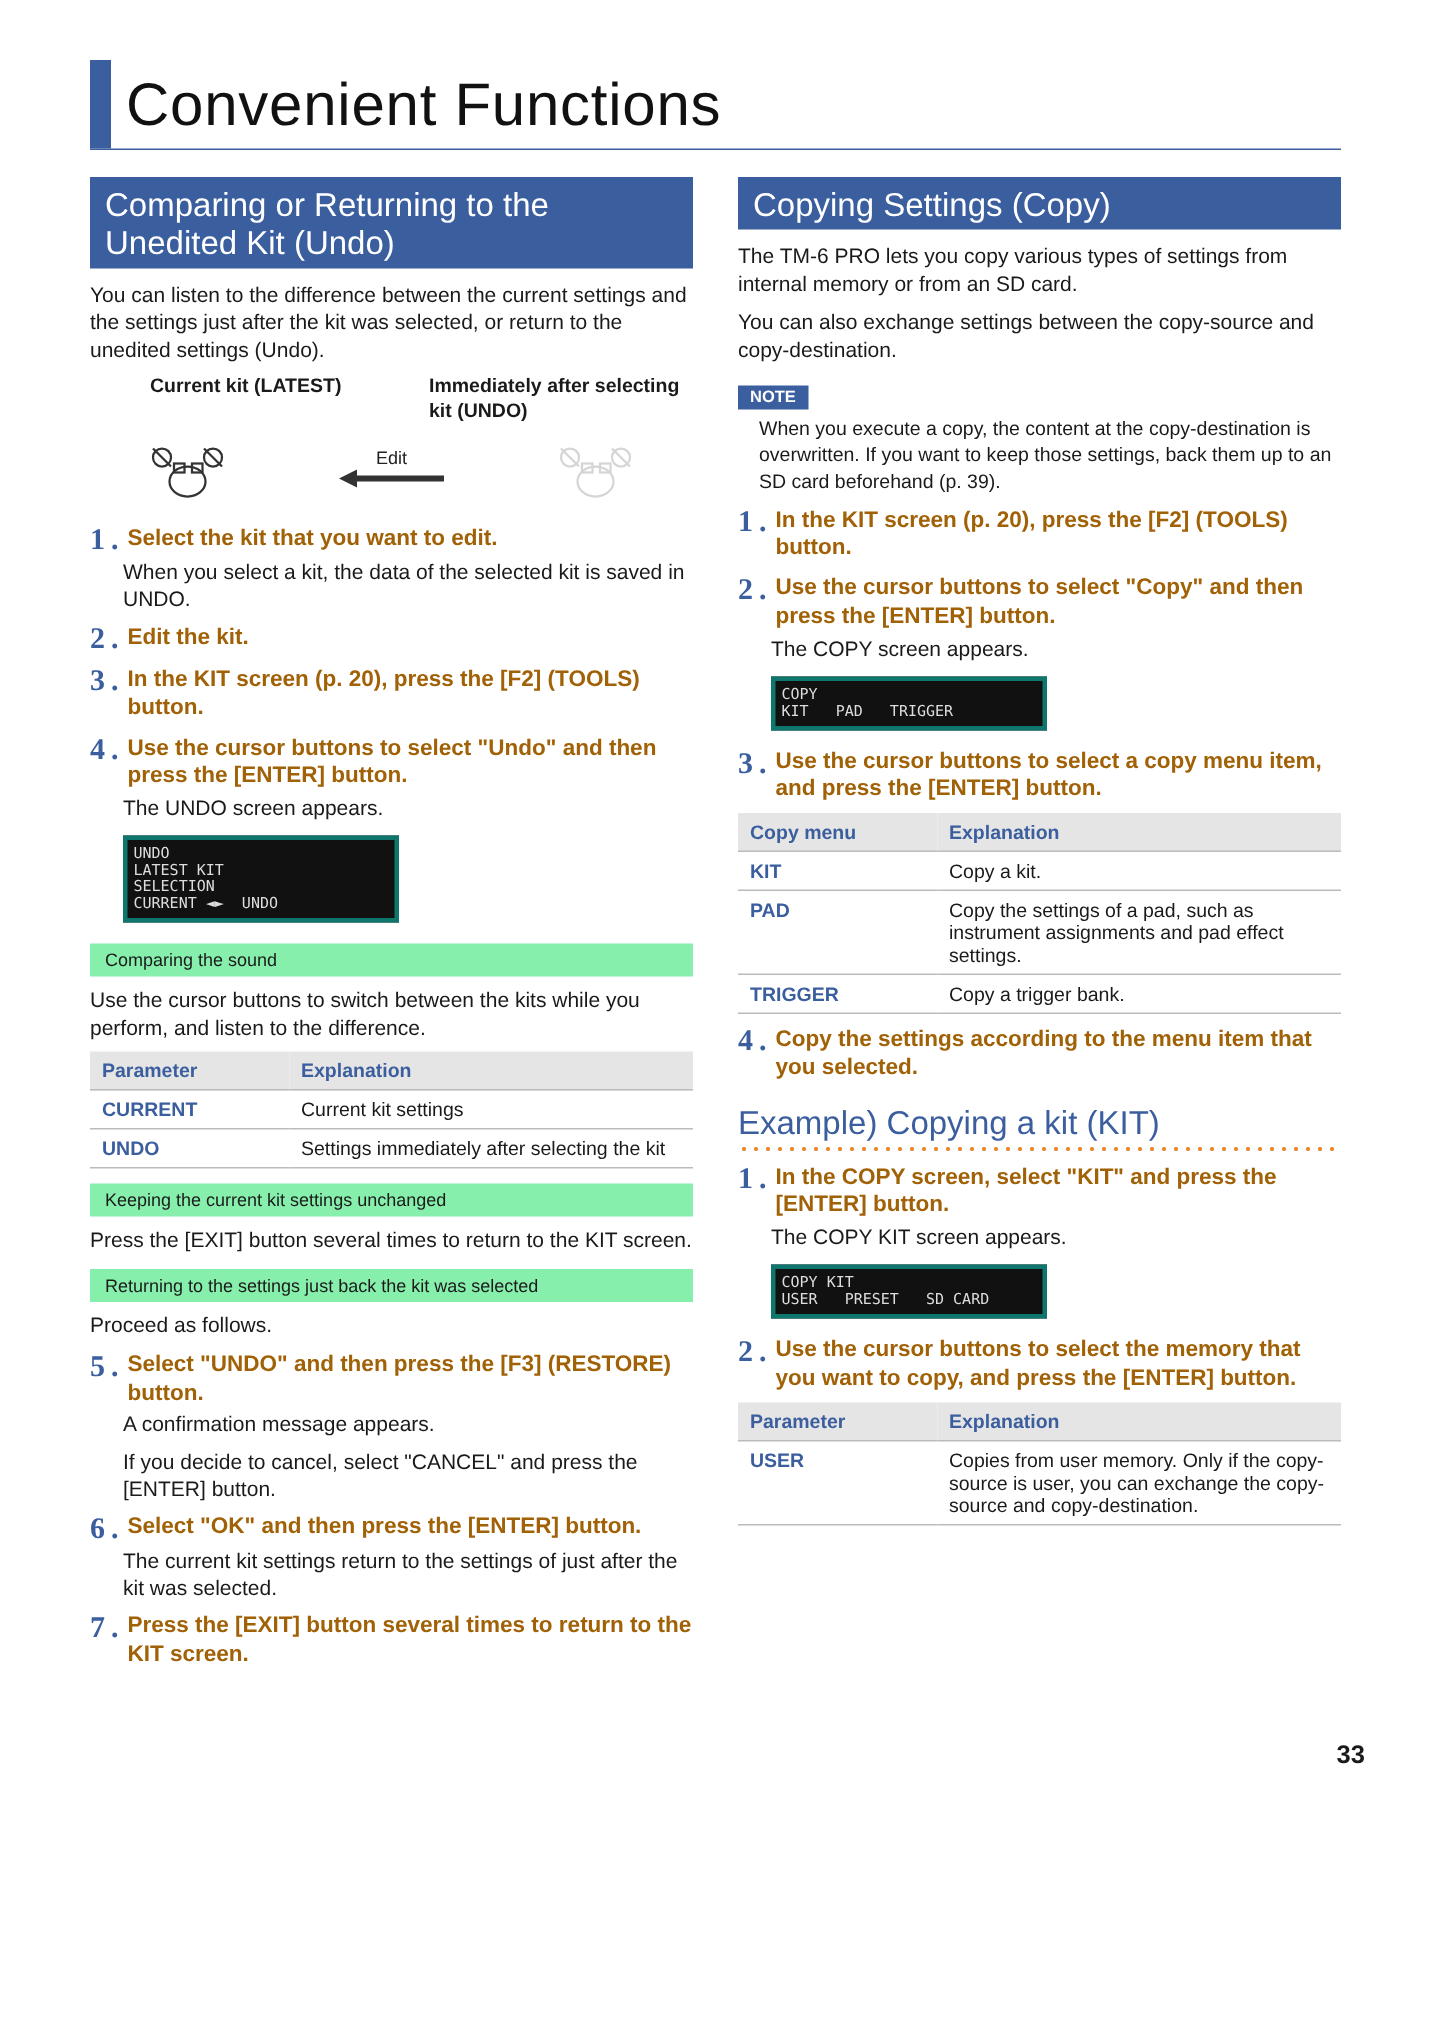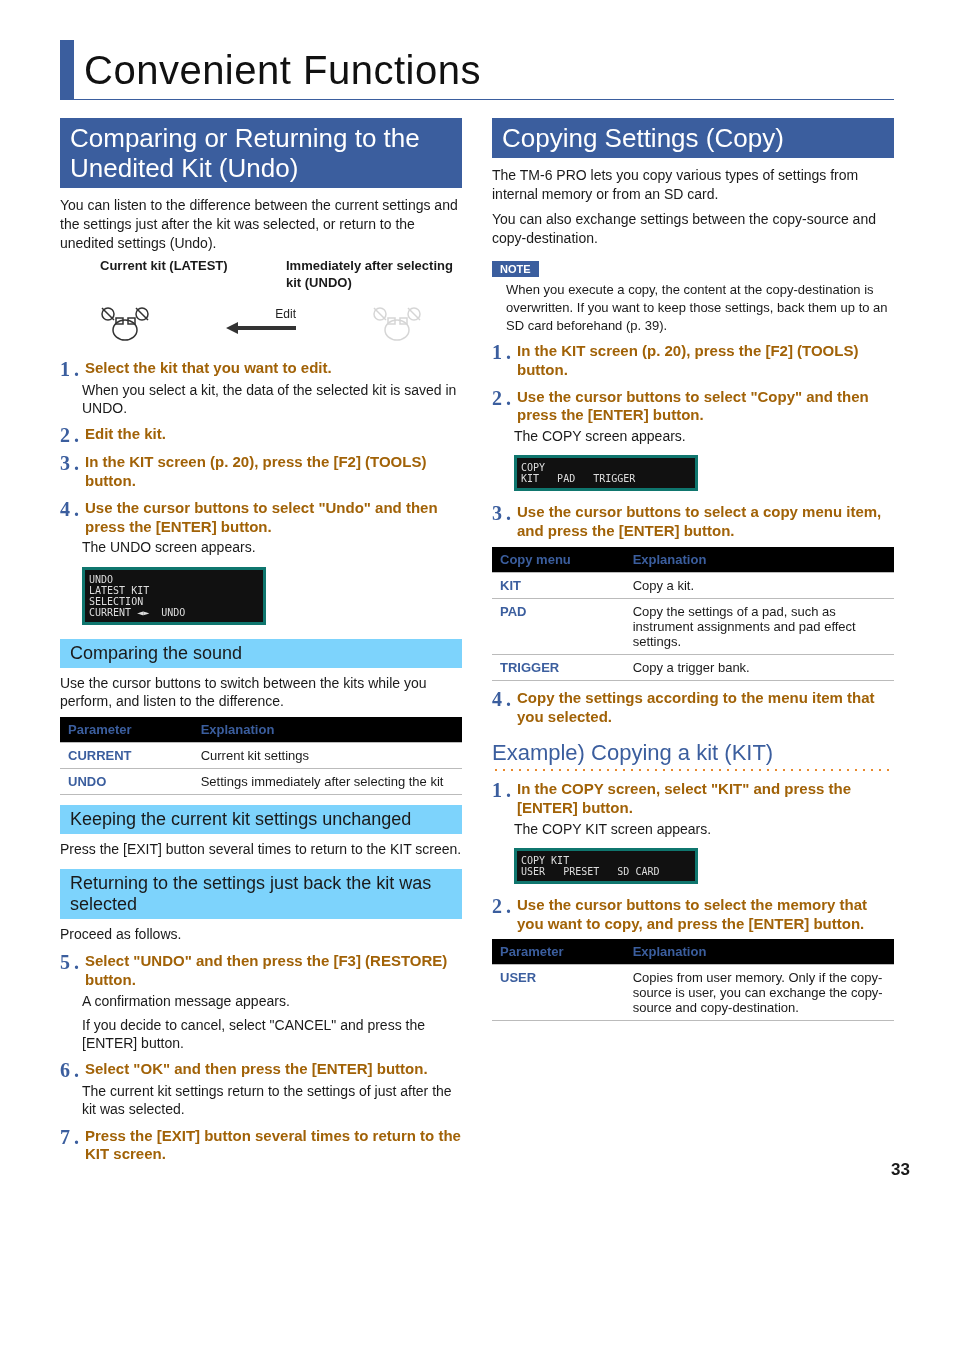--- a/index.html
+++ b/index.html
@@ -2,35 +2,35 @@
 <html><head>
 <meta charset="utf-8">
 <style>
 body { font-family: "Myriad Pro", "Segoe UI", Arial, sans-serif; margin:0; padding:0; background:#fff; color:#1a1a1a; }
 .page { width:954px; height:1204px; box-sizing:border-box; padding:40px 60px 30px 60px; position:relative; }
 .h1-container { display:flex; align-items:stretch; border-bottom:1px solid #3b5e9e; margin-bottom:18px; }
 .h1-bar { width:14px; background:#3b5e9e; }
 .h1-text { font-family:"Myriad Pro","Segoe UI Semilight",Arial,sans-serif; font-weight:400; font-size:40px; letter-spacing:0.5px; color:#111; padding:8px 0 6px 10px; }
 .columns { display:flex; gap:30px; }
 .col { flex:1 1 0; min-width:0; }
-.h2 { background:#3b5e9e; color:#fff; font-family:"Myriad Pro Cond","Segoe UI",Arial,sans-serif; font-stretch:condensed; font-weight:400; font-size:26px; line-height:1.15; padding:6px 10px 4px 10px; margin-bottom:8px; }
+.h2 { background:#3b5e9e; color:#fff; font-family:"Myriad Pro Cond","Segoe UI",Arial,sans-serif; font-stretch:condensed; font-weight:400; font-size:22px; line-height:1.15; padding:6px 10px 4px 10px; margin-bottom:8px; }
 .body { font-size:14px; line-height:1.35; margin:6px 0; }
 .small-hdr-row { display:flex; margin:6px 0 2px 0; }
 .small-hdr { font-weight:700; font-size:13px; line-height:1.25; }
 .diagram { display:flex; align-items:center; justify-content:space-around; margin:2px 0 10px 0; height:56px; }
 .drum-icon { color:#888; }
-.arrow-lbl { font-size:12px; color:#222; text-align:right; }
+.arrow-lbl { font-size:12px; color:#222; text-align:center; }
 .step-row { display:flex; margin:8px 0 2px 0; }
 .step-num { font-family:Georgia, 'Times New Roman', serif; font-weight:700; color:#3b5e9e; font-size:20px; line-height:1; margin-right:4px; flex-shrink:0; }
 .step-dot { font-family:Georgia,serif; font-weight:700; color:#3b5e9e; font-size:20px; line-height:1; margin-right:6px; }
 .step-title { font-weight:700; color:#a16207; font-size:15px; line-height:1.25; }
 .step-body { font-size:14px; line-height:1.3; margin:2px 0 6px 22px; }
-.sub-bar { background:#7dd3fc; font-family:"Myriad Pro Cond","Segoe UI",Arial,sans-serif; font-stretch:condensed; font-size:18px; padding:4px 10px; margin:10px 0 6px 0; }
+.sub-bar { background:#86efac; font-family:"Myriad Pro Cond","Segoe UI",Arial,sans-serif; font-stretch:condensed; font-size:12px; padding:4px 10px; margin:10px 0 6px 0; }
 .tbl { width:100%; border-collapse:collapse; font-size:13px; margin:6px 0; }
-.tbl th { text-align:left; background:#000000; color:#3b5e9e; font-weight:700; padding:5px 8px; border-bottom:1px solid #bbb; }
+.tbl th { text-align:left; background:#e5e5e5; color:#3b5e9e; font-weight:700; padding:5px 8px; border-bottom:1px solid #bbb; }
 .tbl td { padding:5px 8px; border-bottom:1px solid #bbb; vertical-align:top; }
 .tbl td.param, .tbl td.keycol { font-weight:700; color:#3b5e9e; }
 .note-pill { display:inline-block; background:#3b5e9e; color:#fff; font-weight:700; font-size:11px; padding:2px 8px; margin-top:8px; }
 .note-text { font-size:13px; line-height:1.35; margin:4px 0 8px 14px; }
 .h3 { color:#3b5e9e; font-family:"Myriad Pro Cond","Segoe UI",Arial,sans-serif; font-stretch:condensed; font-size:22px; font-weight:400; margin:14px 0 0 0; }
 .dots { height:4px; margin:2px 0 8px 0; background-image: radial-gradient(circle, #e9892b 1.3px, transparent 1.5px); background-size:8px 4px; background-repeat:repeat-x; }
 .screenshot { border:3px solid #0f766e; background:#111; color:#ddd; font-family:monospace; font-size:10px; line-height:1.1; padding:4px; margin:4px 0 4px 22px; display:inline-block; }
 .page-num { position:absolute; bottom:24px; right:44px; font-weight:700; font-size:17px; }
 svg { display:block; }
 </style>

